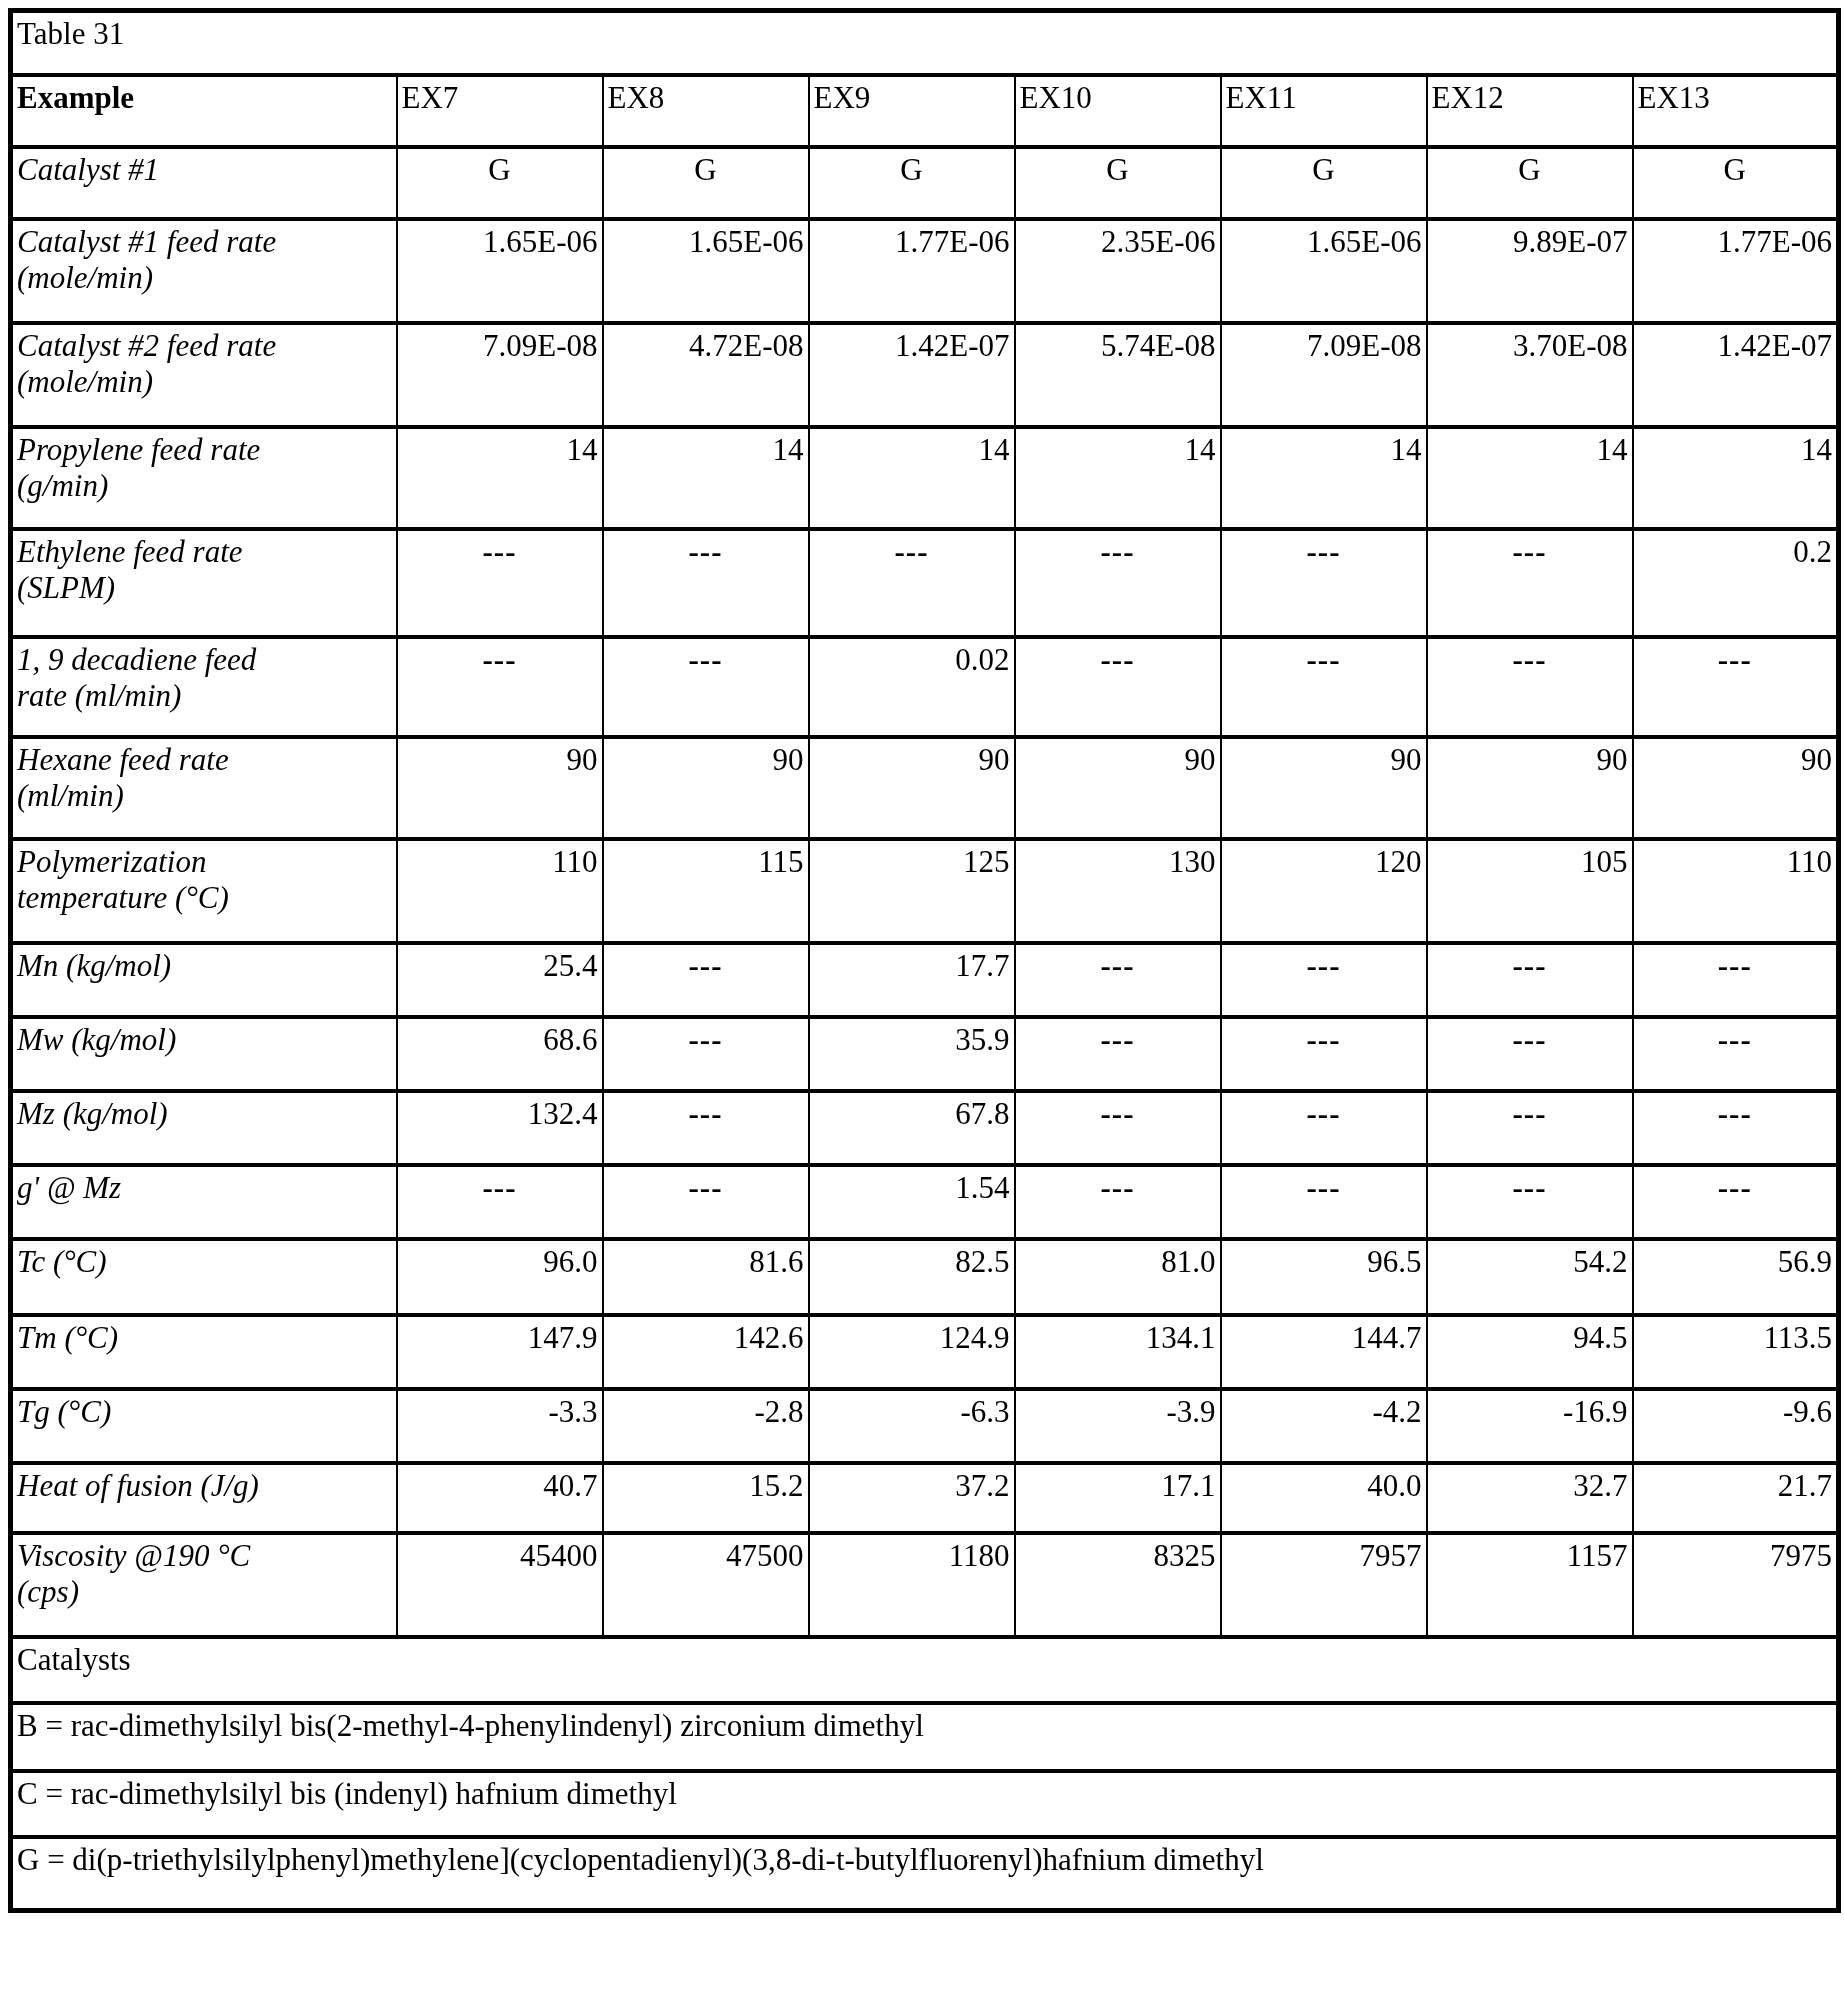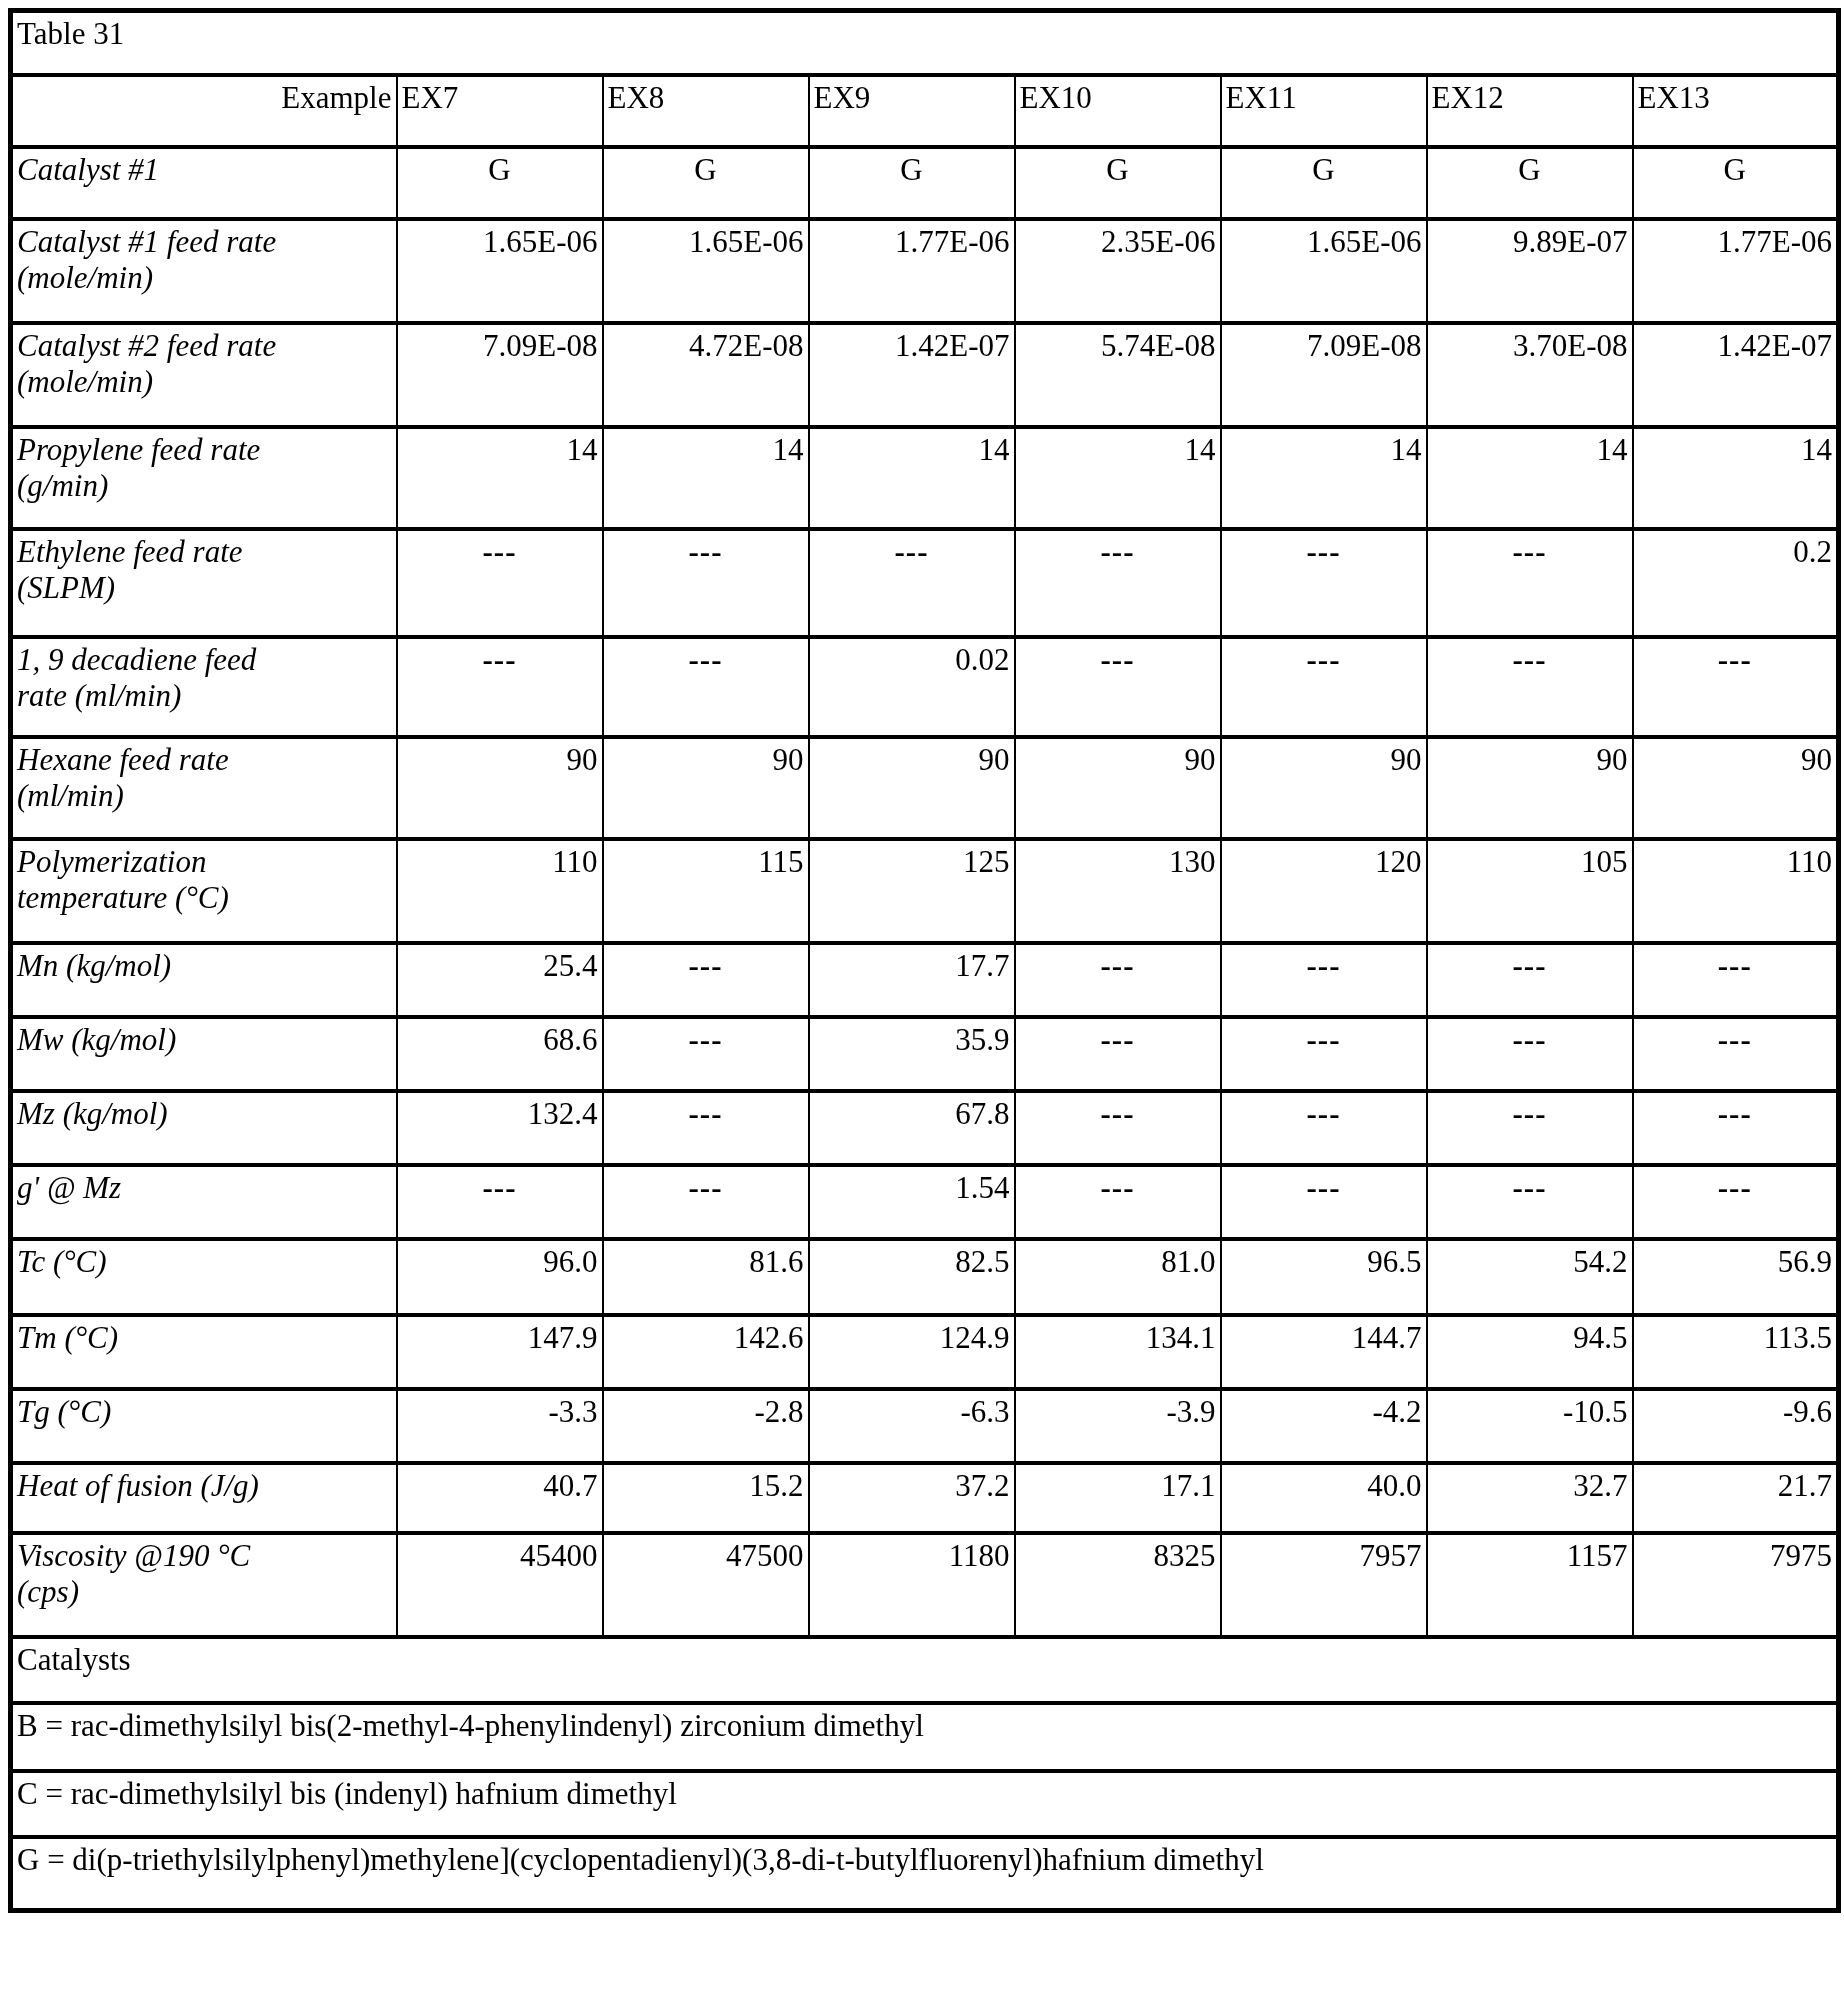--- a/index.html
+++ b/index.html
@@ -40,23 +40,24 @@
     padding-top: 16px;
   }
   td.label-cell {
     text-align: left;
     white-space: pre-line;
     padding-left: 7px;
     font-size: 32px;
     font-style: italic;
   }
   td.header-label-cell {
-    text-align: right;
+    text-align: left;
     padding-left: 7px;
     font-size: 32px;
+    font-weight: bold;
   }
   td.header-col-cell {
     text-align: left;
     font-size: 32px;
   }
   td.val-right {
     text-align: right;
     padding-right: 5px;
   }
   td.val-center {
@@ -250,21 +251,21 @@
           <td class="val-right">94.5</td>
           <td class="val-right">113.5</td>
         </tr>
         <tr style="height: 74px;">
           <td class="label-cell">Tg (°C)</td>
           <td class="val-right">-3.3</td>
           <td class="val-right">-2.8</td>
           <td class="val-right">-6.3</td>
           <td class="val-right">-3.9</td>
           <td class="val-right">-4.2</td>
-          <td class="val-right">-10.5</td>
+          <td class="val-right">-16.9</td>
           <td class="val-right">-9.6</td>
         </tr>
         <tr style="height: 70px;">
           <td class="label-cell">Heat of fusion (J/g)</td>
           <td class="val-right">40.7</td>
           <td class="val-right">15.2</td>
           <td class="val-right">37.2</td>
           <td class="val-right">17.1</td>
           <td class="val-right">40.0</td>
           <td class="val-right">32.7</td>

